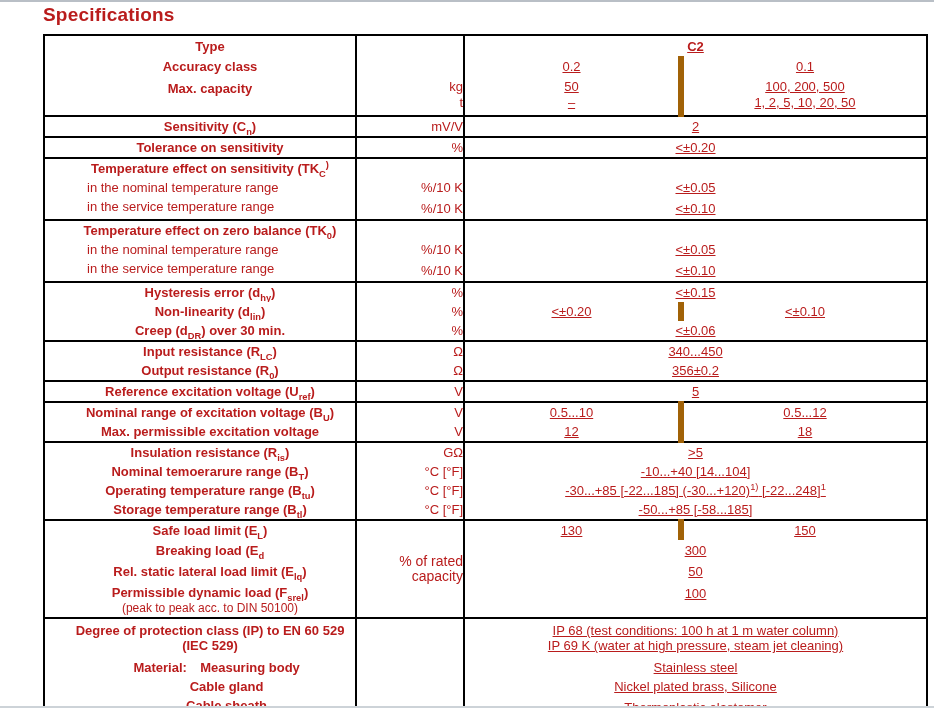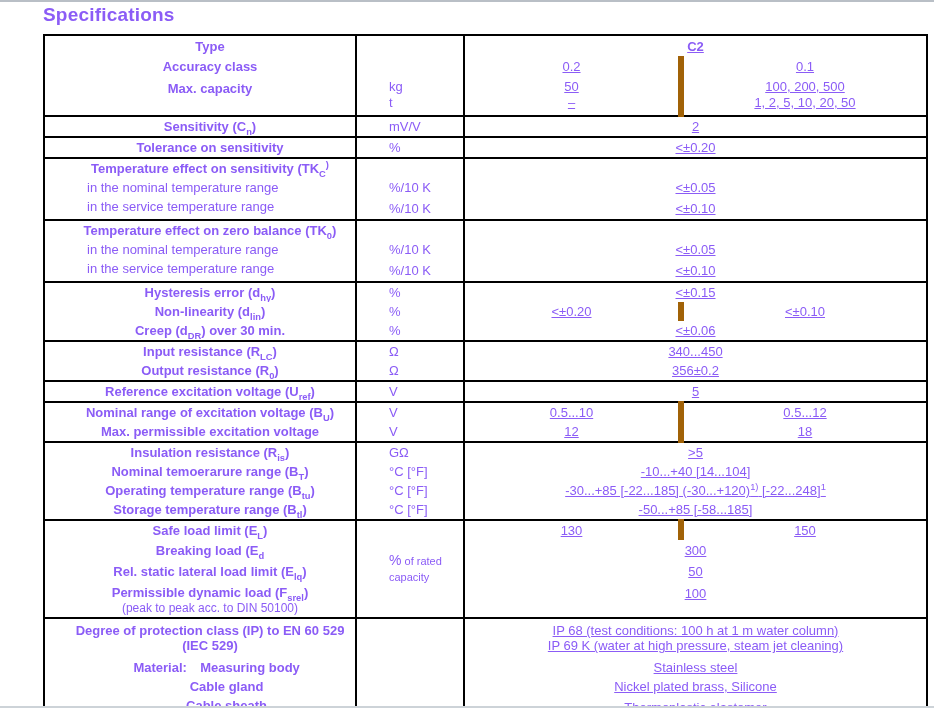--- a/index.html
+++ b/index.html
@@ -3,21 +3,21 @@
 <meta charset="utf-8">
 <style>
   * { margin: 0; padding: 0; box-sizing: border-box; }
   html, body { background: #fff; }
   .page {
     position: relative;
     width: 934px;
     height: 708px;
     background: #fff;
     font-family: "Liberation Sans", "DejaVu Sans", sans-serif;
-    color: #8b5cf6;
+    color: #b91c1c;
     border-top: 2px solid #b9bfc6;
     border-bottom: 2px solid #cdd3d8;
     overflow: hidden;
   }
   .title {
     font-size: 19px;
     font-weight: bold;
     margin: 2px 0 8px 43px;
     letter-spacing: 0.2px;
   }
@@ -31,40 +31,40 @@
   td {
     font-size: 13px;
     line-height: 19px;
     padding: 0;
     vertical-align: middle;
     overflow: hidden;
   }
   tr.grp td { border-top: 2px solid #000; }
   .lbl { text-align: center; padding-left: 20px; font-weight: bold; margin-top: 23px; }
   .sub-lbl { text-align: left; padding-left: 42px; font-weight: normal; }
-  .unit { text-align: left; border-left: 2px solid #000; border-right: 2px solid #000; font-weight: normal; padding-left: 32px; }
+  .unit { text-align: right; border-left: 2px solid #000; border-right: 2px solid #000; font-weight: normal; padding-left: 32px; }
   .val { text-align: center; text-decoration: underline; }
   .div { border-left: 6px solid #a16207; }
   sub { font-size: 0.72em; line-height: 0; }
   sup { font-size: 0.72em; line-height: 0; }
   .h21 td { height: 21px; }
   .h19 td { height: 19px; }
   .h18 td { height: 18px; }
   .h17 td { height: 17px; margin-left: 48px; }
   .two-line { line-height: 16px; padding-top: 2px; padding-bottom: 4px; vertical-align: top; }
   .cap-lbl { vertical-align: top; padding-top: 2px; }
   .note-line { font-weight: normal; font-size: 12px; line-height: 14px; display: block; }
   .dyn-lbl { padding-top: 2px; padding-bottom: 2px; }
   .dyn-lbl .main { line-height: 17px; display: block; }
   .prot td { line-height: 15px; padding-top: 4px; padding-bottom: 5px; vertical-align: top; }
   .prot .lbl span { display: block; }
   .prot .val span { display: block; }
   .rated-unit { line-height: 15px; }
   .rated-unit .pct { font-size: 14px; }
-  .rated-unit .small { font-size: 11px; }
+  .rated-unit .small { font-size: 14px; }
   .mat-key { display: inline-block; width: 80px; font-weight: bold; }
   .mat-indent { padding-left: 53px; }
 </style>
 </head>
 <body>
 
 <div class="page">
   <div class="title">Specifications</div>
 
   <table class="spec">

